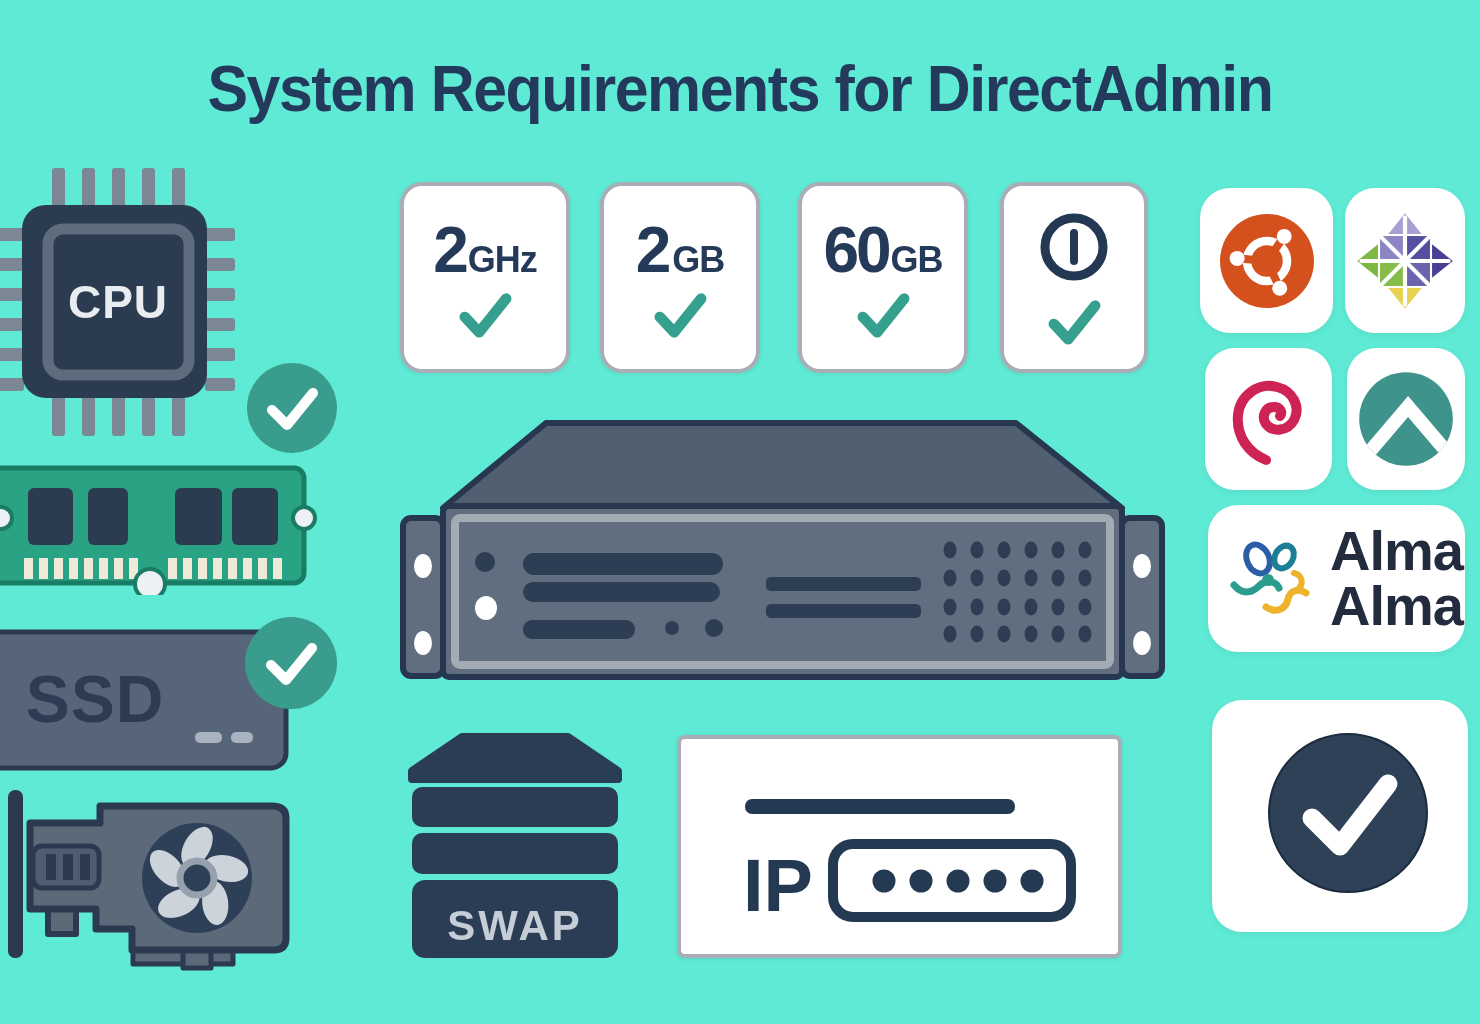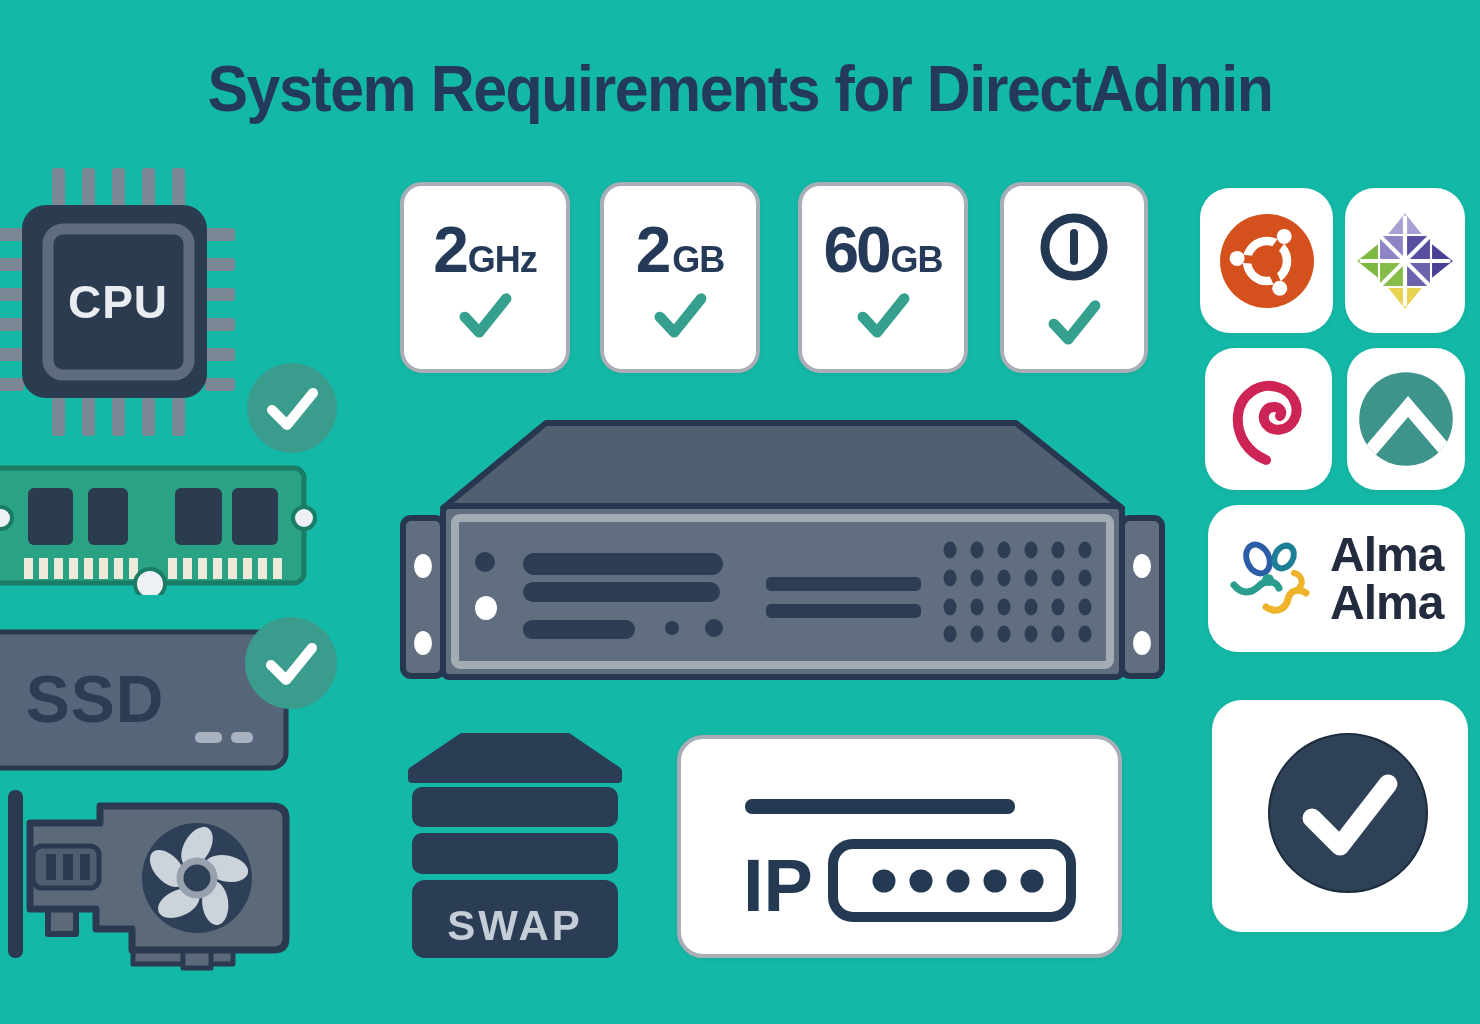--- a/index.html
+++ b/index.html
@@ -1,18 +1,18 @@
 <!DOCTYPE html>
 <html><head>
 <meta charset="utf-8">
 <style>
   html,body{margin:0;padding:0;background:#dfe3e8;}
   .canvas{
     position:relative;width:1480px;height:1024px;margin:0 auto;
-    background:#14b8a6;overflow:hidden;
+    background:#5eead4;overflow:hidden;
     font-family:"Liberation Sans", sans-serif;
   }
   
   .title{
     position:absolute;top:52px;left:0;width:100%;
     text-align:center;font-size:64px;font-weight:bold;color:#243a5c;
     letter-spacing:-1.5px;transform:scaleX(.95);transform-origin:center;
     white-space:nowrap;
   }
   
@@ -25,25 +25,25 @@
   .card .val-row{display:flex;align-items:baseline;color:#253a58;line-height:1;margin-top:2px;}
   .card .val{font-size:64px;font-weight:bold;letter-spacing:-3px;}
   .card .unit{font-size:36px;font-weight:bold;letter-spacing:-1px;margin-left:4px;}
   .card svg.check{width:60px;height:50px;margin-top:4px;}
   
   .tile{
     position:absolute;background:#ffffff;border-radius:30px;
     box-shadow:0 2px 6px rgba(40,55,80,.07);
     display:flex;align-items:center;justify-content:center;
   }
-  .alma-text{font-size:48px;font-weight:bold;color:#232c3e;line-height:.98;letter-spacing:-1px;}
+  .alma-text{font-size:56px;font-weight:bold;color:#232c3e;line-height:.98;letter-spacing:-1px;}
   
   .ip-card{
     position:absolute;left:677px;top:735px;width:445px;height:223px;box-sizing:border-box;
-    background:#ffffff;border:4px solid #a9aeb6;border-radius:26px;
+    background:#ffffff;border:4px solid #a9aeb6;border-radius:8px;
     display:flex;align-items:center;justify-content:center;
     box-shadow:0 1px 4px rgba(40,55,80,.10);
   }
   .abs{position:absolute;}
 </style>
 </head>
 <body>
 
 <div class="canvas">
 

